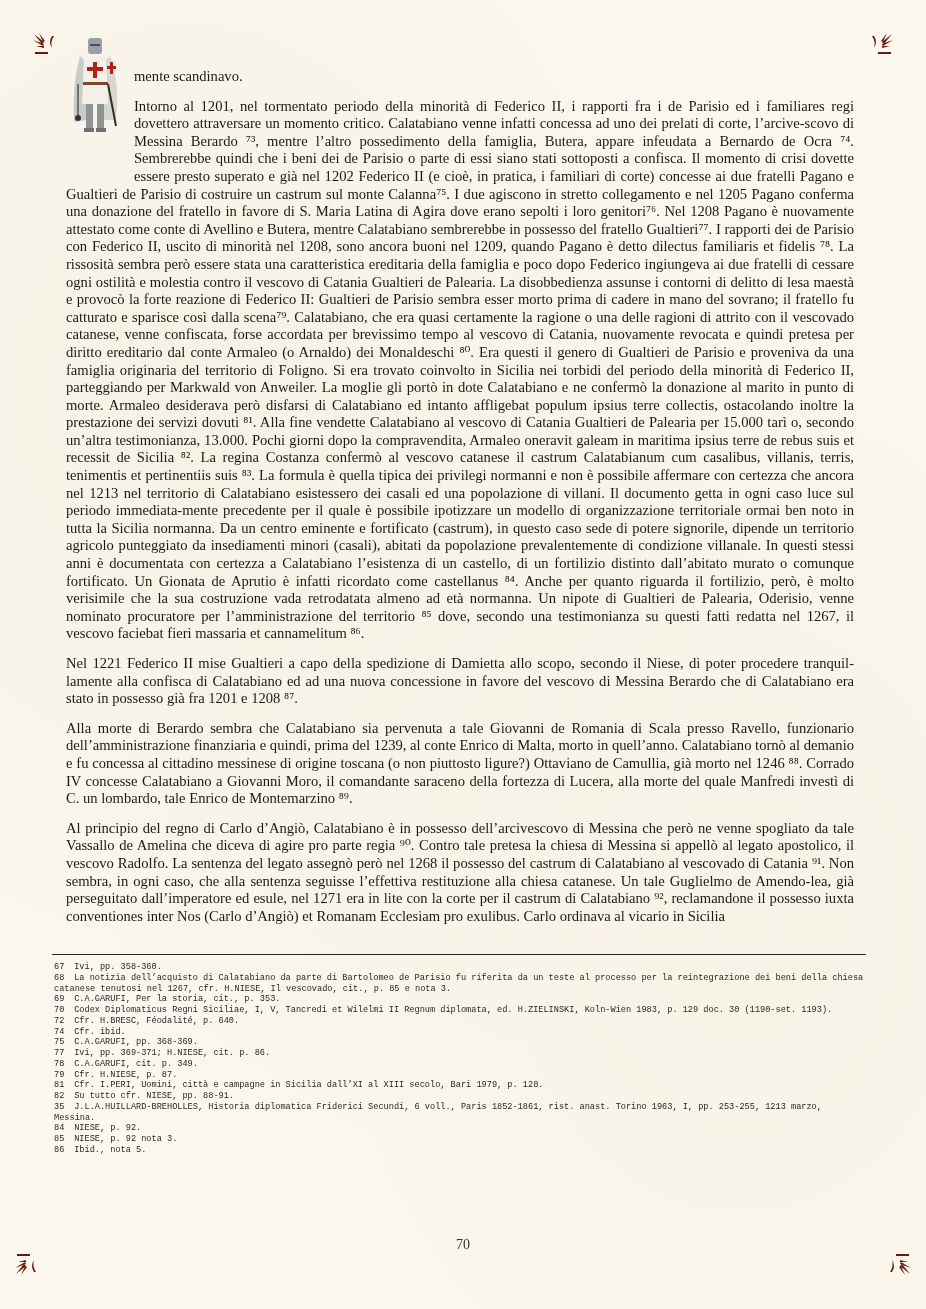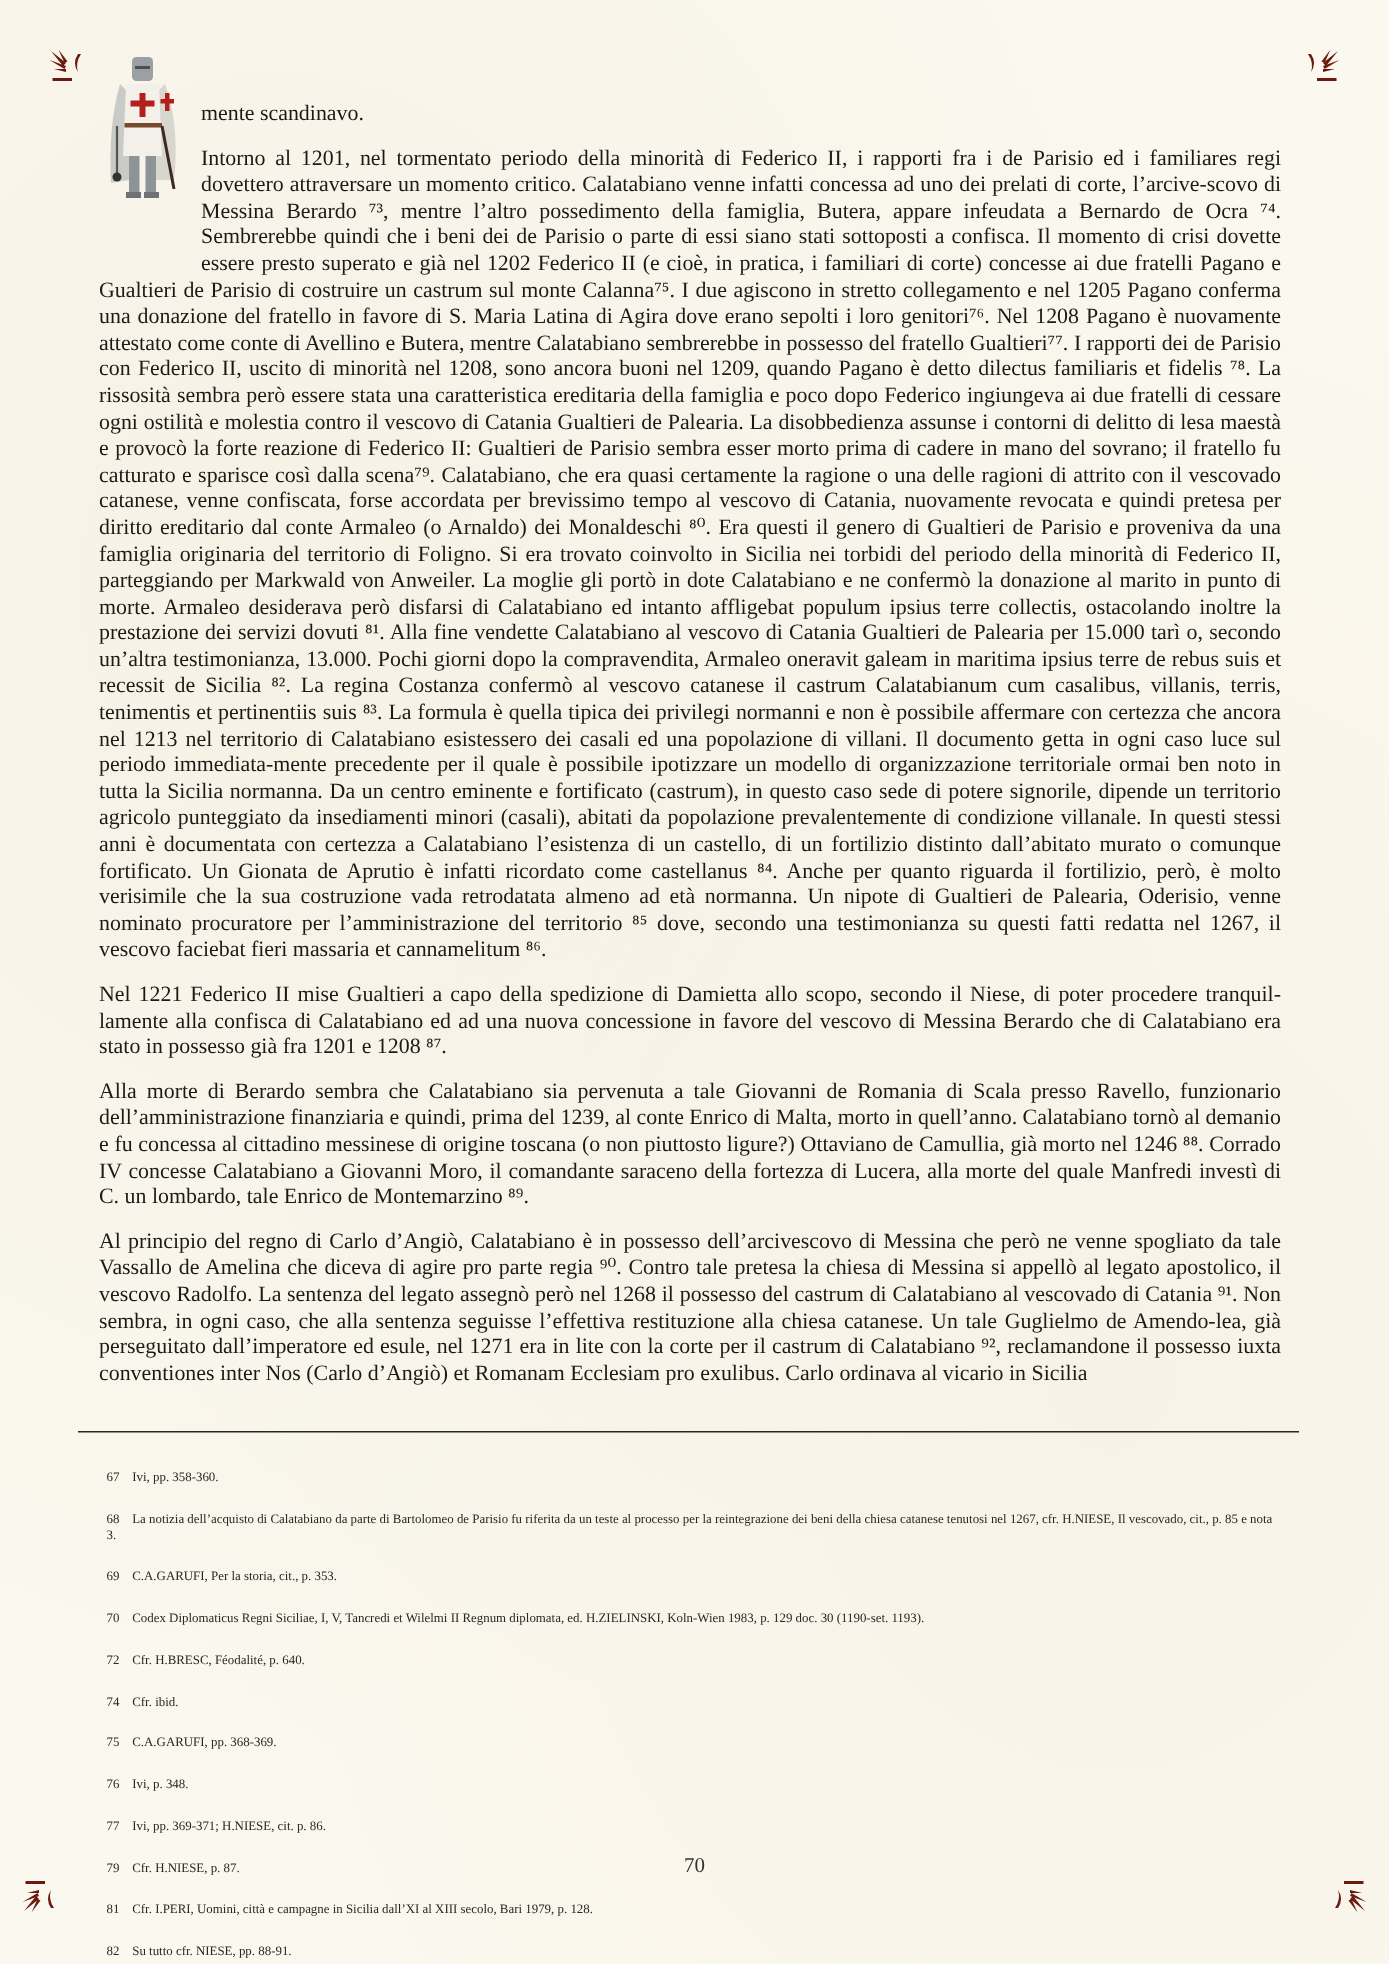--- a/index.html
+++ b/index.html
@@ -42,21 +42,21 @@
   .body-text p { margin: 12px; }
 
   .rule {
     position: absolute; left: 52px; top: 954px; width: 814px; height: 1px;
     background: #2a2622;
   }
   .footnotes {
     position: absolute; left: 54px; top: 962px; width: 812px;
     font-size: 8.6px; line-height: 10.75px; color: #2a2724;
   }
-  .fn { margin: 17px; }
+  .fn { margin: 0; font-family: Liberation Mono, monospace; }
   .fn .num { display: inline-block; width: 15px; }
   .page-number {
     position: absolute; left: 0; right: 0; top: 1237px; text-align: center;
     font-size: 14px; color: #333;
   }
 </style>
 </head>
 <body>
 
 <div class="page-bg"></div>
@@ -152,22 +152,22 @@
 <div class="rule"></div>
 
 <div class="footnotes">
     <p class="fn"><span class="num">67</span><span> Ivi, pp. 358-360.</span></p>
     <p class="fn"><span class="num">68</span><span> La notizia dell’acquisto di Calatabiano da parte di Bartolomeo de Parisio fu riferita da un teste al processo per la reintegrazione dei beni della chiesa catanese tenutosi nel 1267, cfr. H.NIESE, Il vescovado, cit., p. 85 e nota 3.</span></p>
     <p class="fn"><span class="num">69</span><span> C.A.GARUFI, Per la storia, cit., p. 353.</span></p>
     <p class="fn"><span class="num">70</span><span> Codex Diplomaticus Regni Siciliae, I, V, Tancredi et Wilelmi II Regnum diplomata, ed. H.ZIELINSKI, Koln-Wien 1983, p. 129 doc. 30 (1190-set. 1193).</span></p>
     <p class="fn"><span class="num">72</span><span> Cfr. H.BRESC, Féodalité, p. 640.</span></p>
     <p class="fn"><span class="num">74</span><span> Cfr. ibid.</span></p>
     <p class="fn"><span class="num">75</span><span> C.A.GARUFI, pp. 368-369.</span></p>
-    <p class="fn"><span class="num">76</span><span> Ivi, p. 348.</span></p>
     <p class="fn"><span class="num">77</span><span> Ivi, pp. 369-371; H.NIESE, cit. p. 86.</span></p>
+    <p class="fn"><span class="num">78</span><span> C.A.GARUFI, cit. p. 349.</span></p>
     <p class="fn"><span class="num">79</span><span> Cfr. H.NIESE, p. 87.</span></p>
     <p class="fn"><span class="num">81</span><span> Cfr. I.PERI, Uomini, città e campagne in Sicilia dall’XI al XIII secolo, Bari 1979, p. 128.</span></p>
     <p class="fn"><span class="num">82</span><span> Su tutto cfr. NIESE, pp. 88-91.</span></p>
     <p class="fn"><span class="num">35</span><span> J.L.A.HUILLARD-BREHOLLES, Historia diplomatica Friderici Secundi, 6 voll., Paris 1852-1861, rist. anast.  Torino 1963, I, pp. 253-255, 1213 marzo, Messina.</span></p>
     <p class="fn"><span class="num">84</span><span> NIESE, p. 92.</span></p>
     <p class="fn"><span class="num">85</span><span> NIESE, p. 92 nota 3.</span></p>
     <p class="fn"><span class="num">86</span><span> Ibid., nota 5.</span></p>
   </div>
 
 <div class="page-number">70</div>

